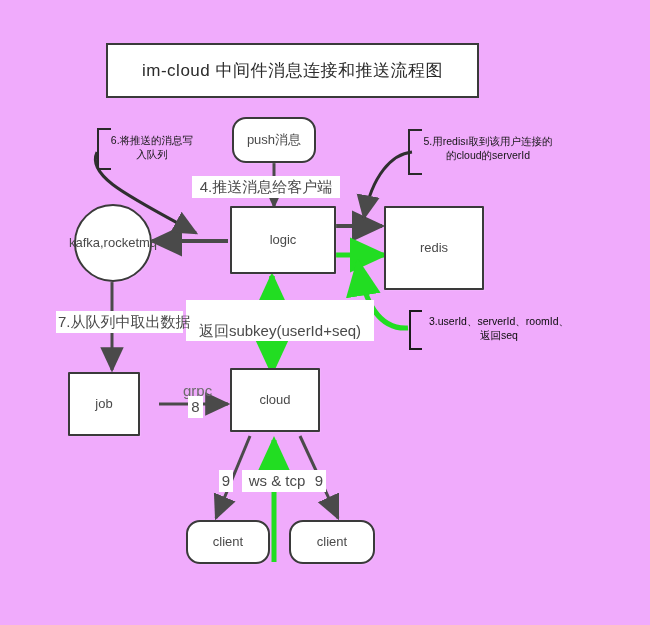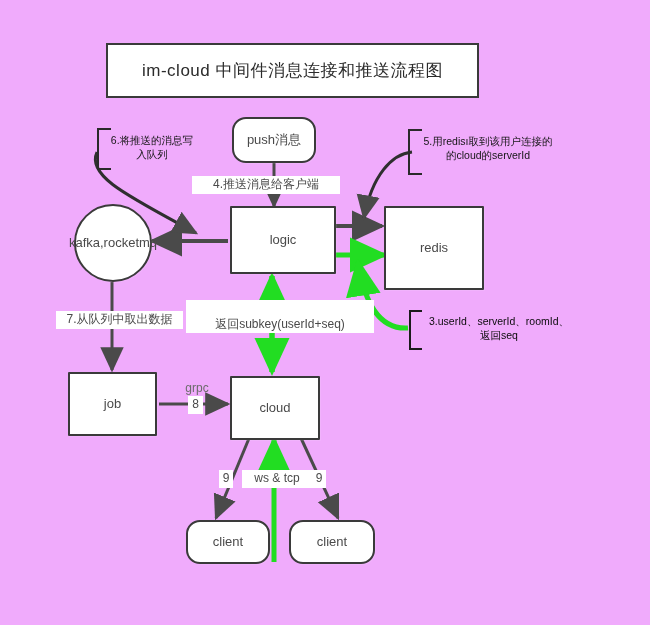--- a/index.html
+++ b/index.html
@@ -15,21 +15,21 @@
   .node.rect{border-radius:1px;}
   .node.round{border-radius:14px;}
   .node.circle{border-radius:50%;}
 
   .title-box{position:absolute;left:106px;top:43px;width:373px;height:55px;
              background:#ffffff;border:2px solid #3a3a3a;display:flex;
              align-items:center;justify-content:center;color:#2b2b2b;
              font-size:17px;letter-spacing:.5px;box-sizing:border-box;}
 
   .edge-label{position:absolute;background:#ffffff;color:#4a4a4a;
-              font-size:12px;line-height:1.3;text-align:center;
+              font-size:15px;line-height:1.3;text-align:center;
               padding:1px 2px;box-sizing:border-box;white-space:pre;}
   .edge-label.multi{white-space:normal;}
 
   .anno{position:absolute;font-size:10.5px;line-height:1.35;text-align:center;
         box-sizing:border-box;white-space:normal;}
   .anno.dark{color:#151515;}
   .anno.green{color:#0a0a0a;}
 
   .brk{position:absolute;box-sizing:border-box;}
   .brk.dark{border:2px solid #2a2a2a;border-right:none;}
@@ -112,23 +112,23 @@
 
   <div class="node rect" style="left:230px;top:206px;width:106px;height:68px;">logic</div>
 
   <div class="node rect" style="left:384px;top:206px;width:100px;height:84px;">redis</div>
 
   <div class="node circle" style="left:74px;top:204px;width:78px;height:78px;flex-direction:row;">
     <span>kafka,ro</span>
     <span>cketmq</span>
   </div>
 
-  <div class="node rect" style="left:68px;top:372px;width:89px;height:64px;">job</div>
+  <div class="node rect" style="left:68px;top:372px;width:72px;height:64px;">job</div>
 
-  <div class="node rect" style="left:230px;top:376px;width:90px;height:64px;text-align:center;">cloud</div>
+  <div class="node rect" style="left:230px;top:368px;width:90px;height:64px;text-align:center;">cloud</div>
 
   <div class="node round" style="left:186px;top:520px;width:84px;height:44px;">client</div>
 
   <div class="node round" style="left:289px;top:520px;width:86px;height:44px;">client</div>
 
   <div class="edge-label" style="left:192px;top:176px;width:148px;">4.推送消息给客户端</div>
 
   <div class="edge-label multi" style="left:186px;top:300px;width:188px;">
     <br>
     <span>返回subkey(userId+seq)</span>

